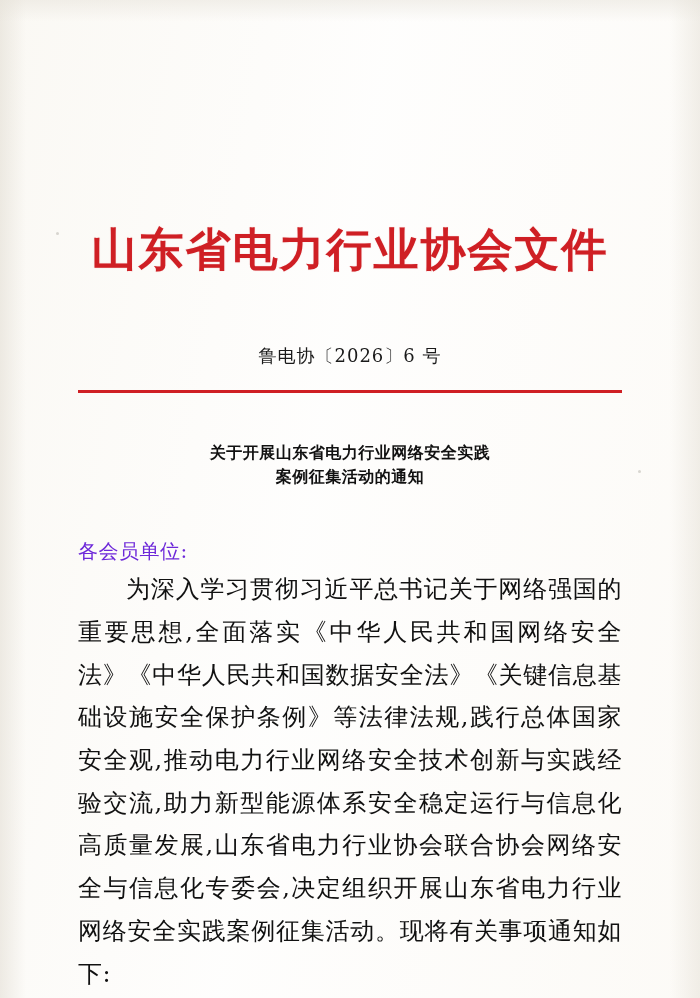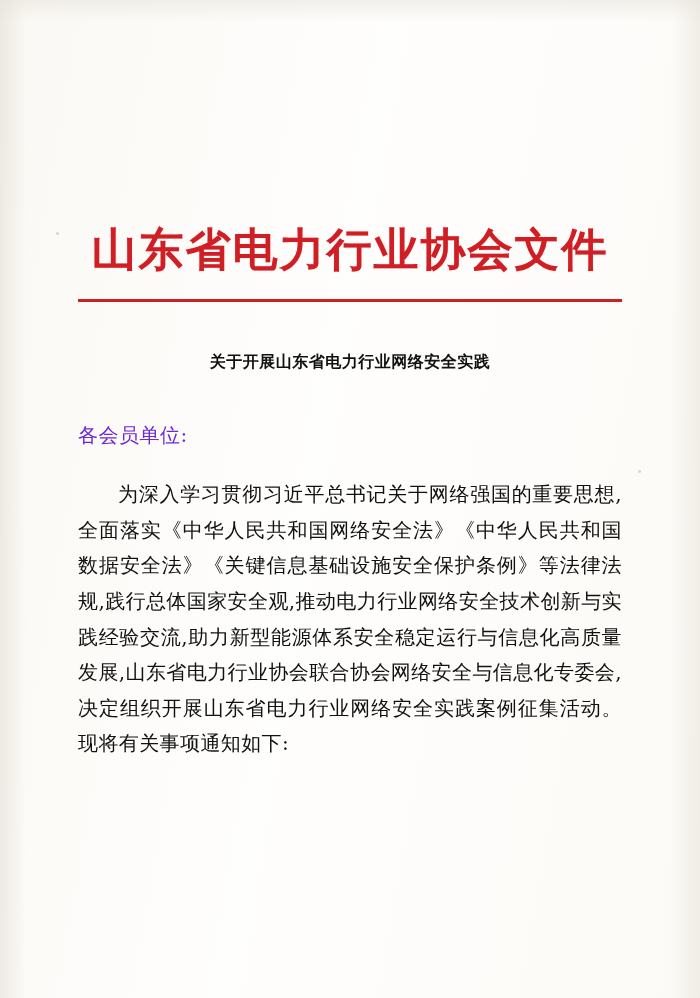--- a/index.html
+++ b/index.html
@@ -95,22 +95,22 @@
   }
 
   .salutation {
     margin-top: 48px;
     font-size: 20px;
     color: #6d28d9;
     letter-spacing: 0.5px;
   }
 
   .body-para {
-    margin-top: 28px;
-    font-size: 20px;
+    margin-top: 3px;
+    font-size: 24px;
     line-height: 1.78;
     color: #111111;
     text-align: justify;
     text-indent: 2em;
     letter-spacing: 0.4px;
   }
 
   .speck {
     position: absolute;
     border-radius: 50%;
@@ -129,25 +129,27 @@
   <div class="edge-shade-top"></div>
 
   <div class="speck" style="left:56px; top:232px; width:3px; height:3px;"></div>
 
   <div class="speck" style="left:638px; top:470px; width:3px; height:3px;"></div>
 
   <div class="content">
 
     <div class="doc-title">山东省电力行业协会文件</div>
 
+    <div class="doc-number">鲁电协〔2026〕6 号</div>
 
     <div class="red-rule"></div>
 
     <div class="subject">
       <div>关于开展山东省电力行业网络安全实践</div>
+      <div>案例征集活动的通知</div>
     </div>
 
     <div class="salutation">各会员单位:</div>
 
     <div class="body-para">为深入学习贯彻习近平总书记关于网络强国的重要思想,全面落实《中华人民共和国网络安全法》《中华人民共和国数据安全法》《关键信息基础设施安全保护条例》等法律法规,践行总体国家安全观,推动电力行业网络安全技术创新与实践经验交流,助力新型能源体系安全稳定运行与信息化高质量发展,山东省电力行业协会联合协会网络安全与信息化专委会,决定组织开展山东省电力行业网络安全实践案例征集活动。现将有关事项通知如下:</div>
 
   </div>
 
 </div>
 

